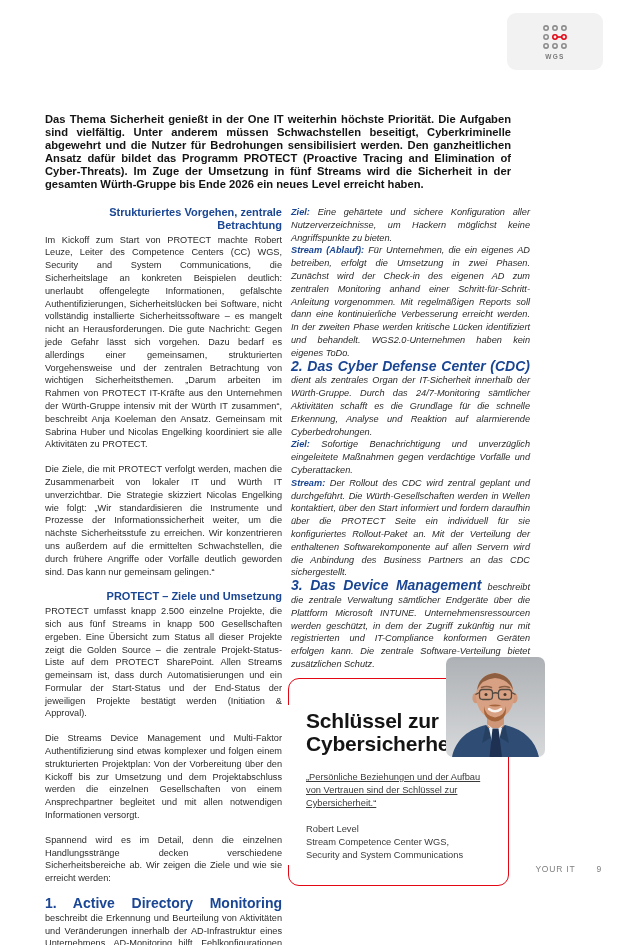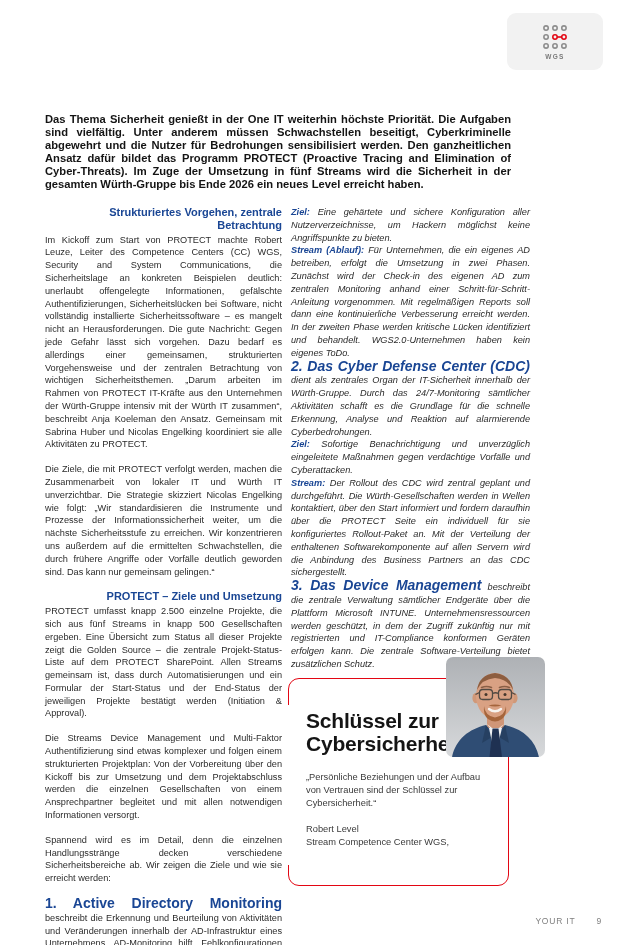--- a/index.html
+++ b/index.html
@@ -53,33 +53,33 @@
   }
   .border-gap-mask{
     position:absolute;left:-3px;top:26px;width:5px;height:160px;
     background:#ffffff;z-index:3;
   }
   .quote-inner{position:relative;z-index:4;padding:30px 14px 0 17px;}
   .quote-title{
     font-size:21px;line-height:23px;font-weight:bold;color:#141414;
     letter-spacing:-0.2px;width:165px;margin:0 0 13px 0;
   }
-  .quote-text{font-size:9.3px;line-height:13px;color:#3a3a3a;margin:16px 0 13px 0;width:190px;}
+  .quote-text{font-size:9.3px;line-height:13px;color:#3a3a3a;margin:16px 0 13px 0;width:190px;text-decoration:underline;}
   .quote-person{font-size:9.3px;line-height:13px;color:#3a3a3a;}
 
   
   .portrait{
     position:absolute;left:446px;top:657px;width:99px;height:100px;
     border-radius:7px;overflow:hidden;z-index:5;
   }
   .portrait svg{display:block;}
 
   
   .footer{
-    position:absolute;right:17px;top:916px;
+    position:absolute;right:17px;top:864px;
     display:flex;align-items:baseline;gap:21px;
     font-size:8.5px;letter-spacing:0.8px;color:#7f7f7f;
     z-index:6;
   }
 </style>
 </head>
 <body>
 
 <div class="page">
 
@@ -130,20 +130,21 @@
   </div>
 
   <div class="quote-card">
     <div class="border-gap-mask"></div>
     <div class="quote-inner">
       <div class="quote-title">Schlüssel zur Cybersicherheit</div>
       <div class="quote-text">„Persönliche Beziehungen und der Aufbau von Vertrauen sind der Schlüssel zur Cybersicherheit.“</div>
       <div class="quote-person">
         <div>Robert Level</div>
         <div>Stream Competence Center WGS,</div>
+        <div>Security and System Communications</div>
       </div>
     </div>
   </div>
 
   <div class="portrait">
     <svg width="99" height="100" viewBox="0 0 99 100">
       <defs>
         <linearGradient id="pbg" x1="0" y1="0" x2="0" y2="1">
           <stop offset="0" stop-color="#aeb1b5"></stop>
           <stop offset="1" stop-color="#d7d9db"></stop>

